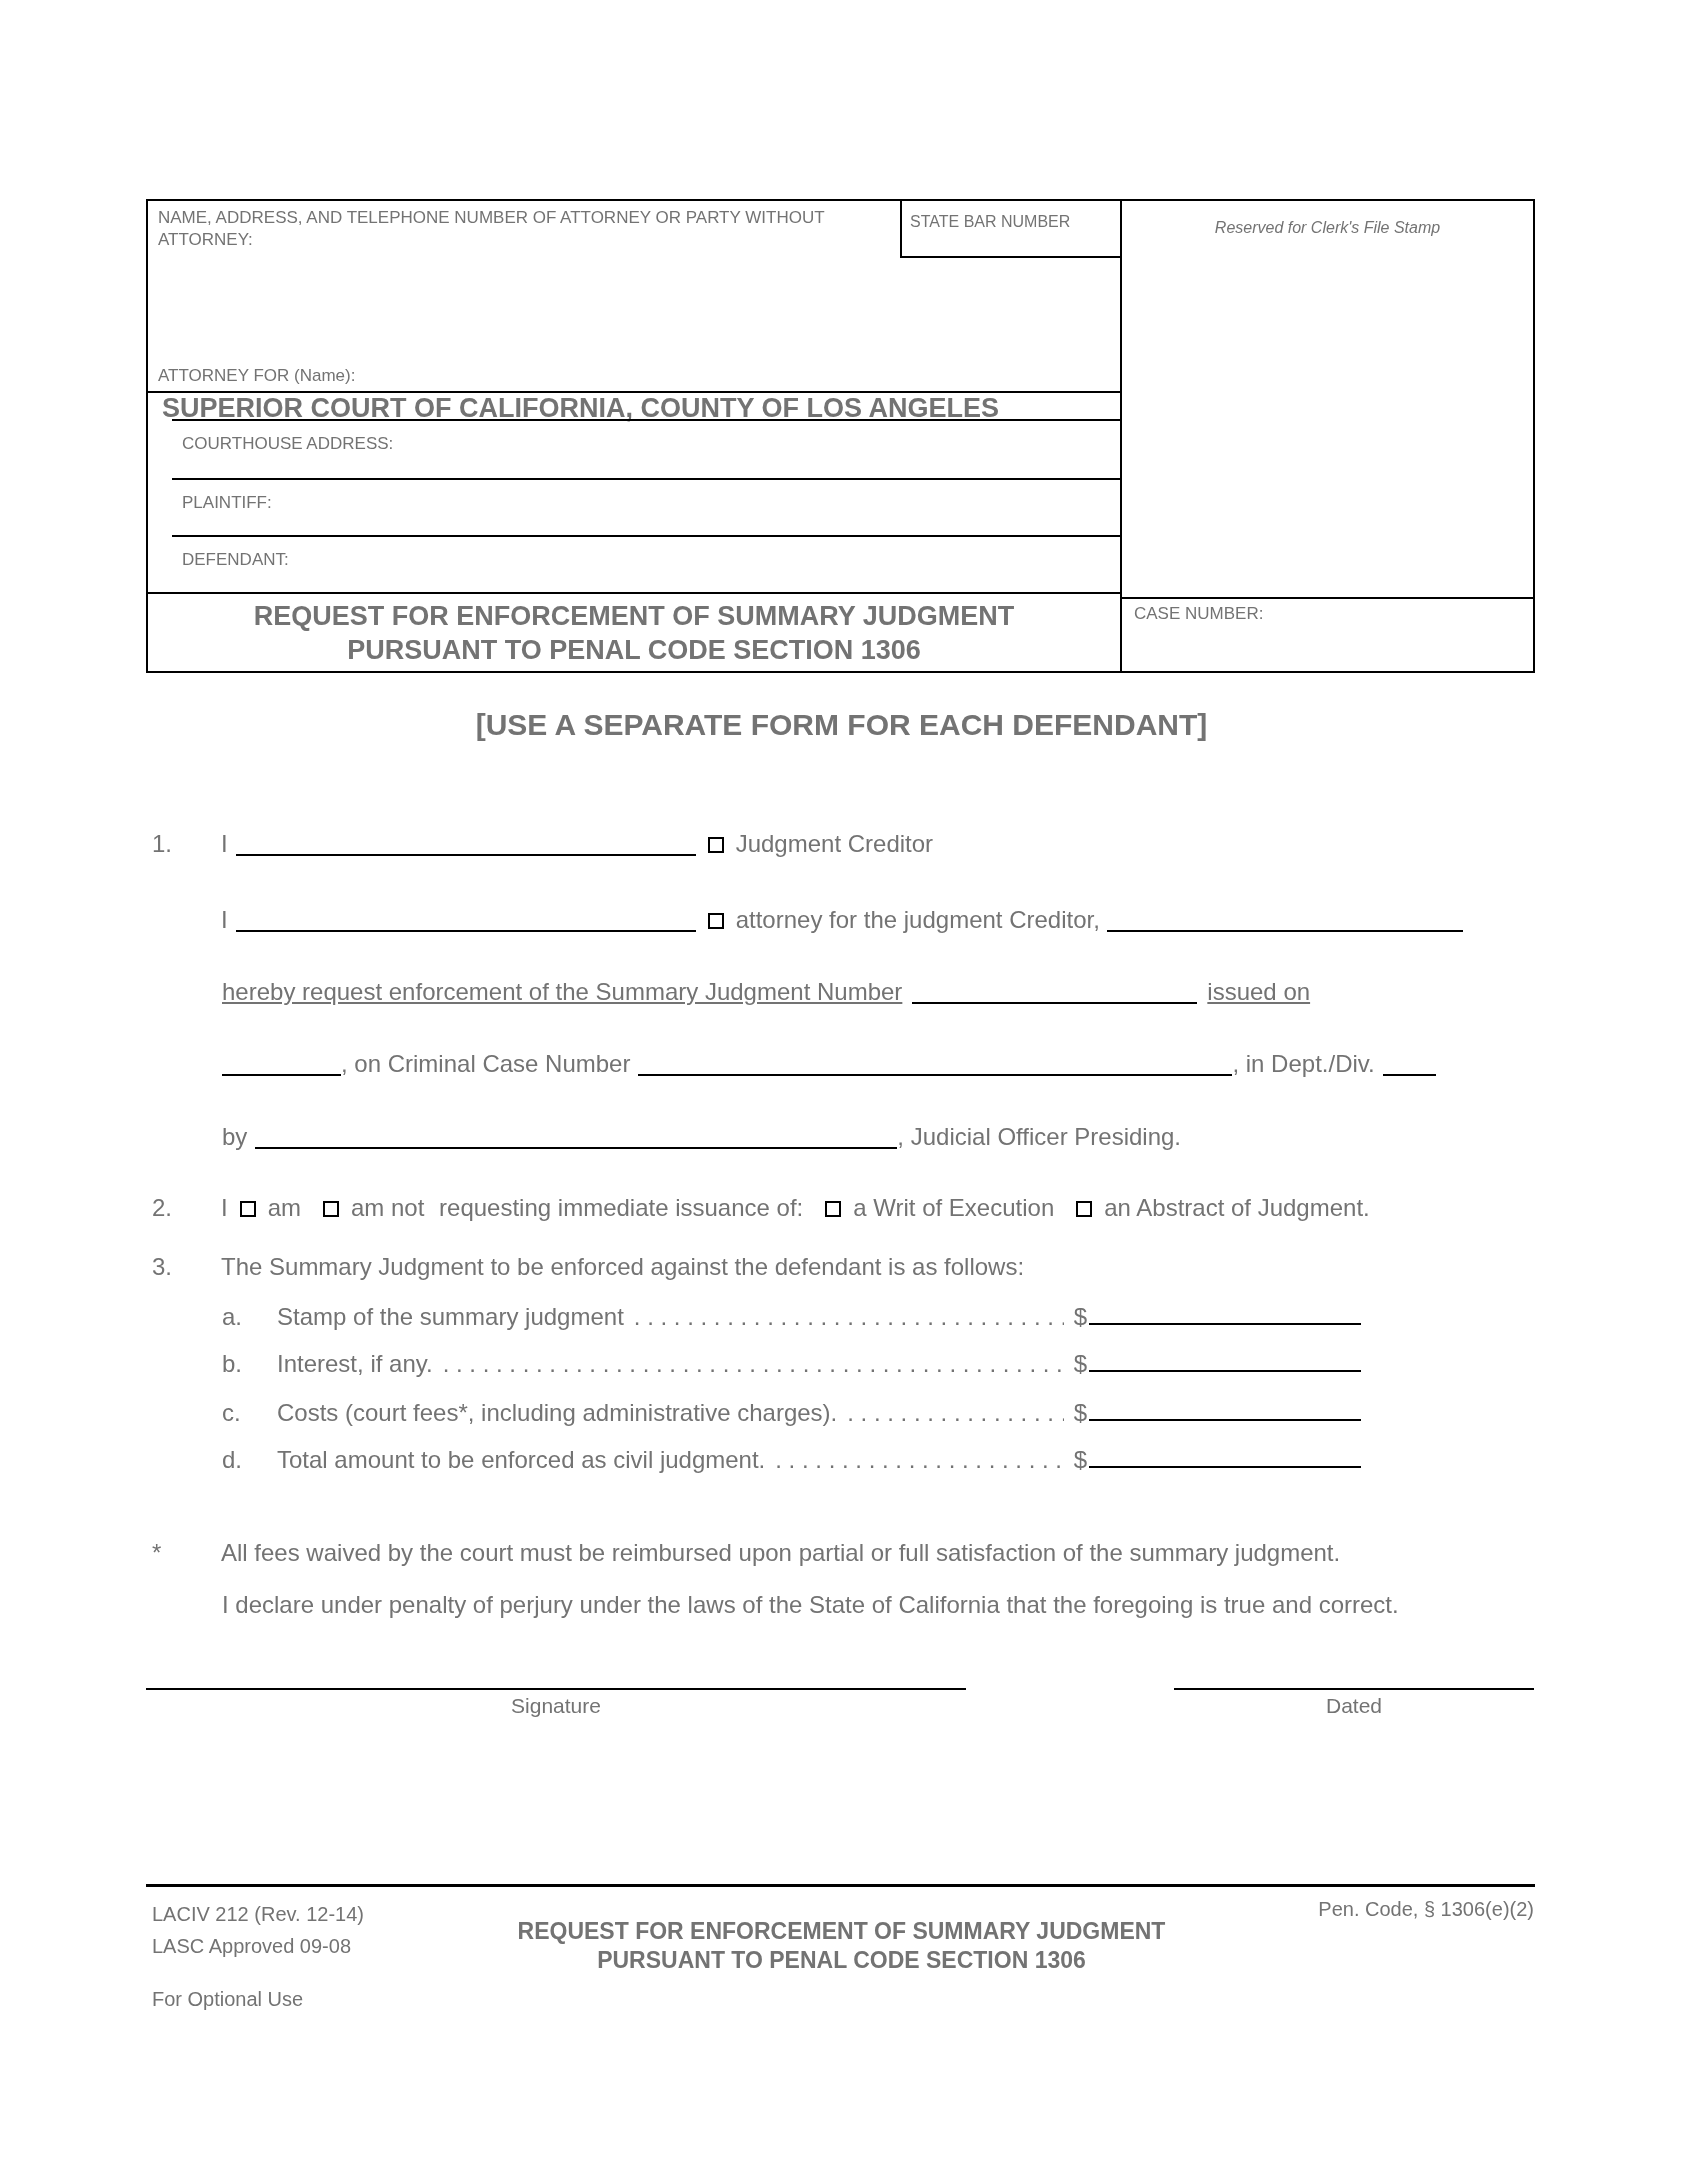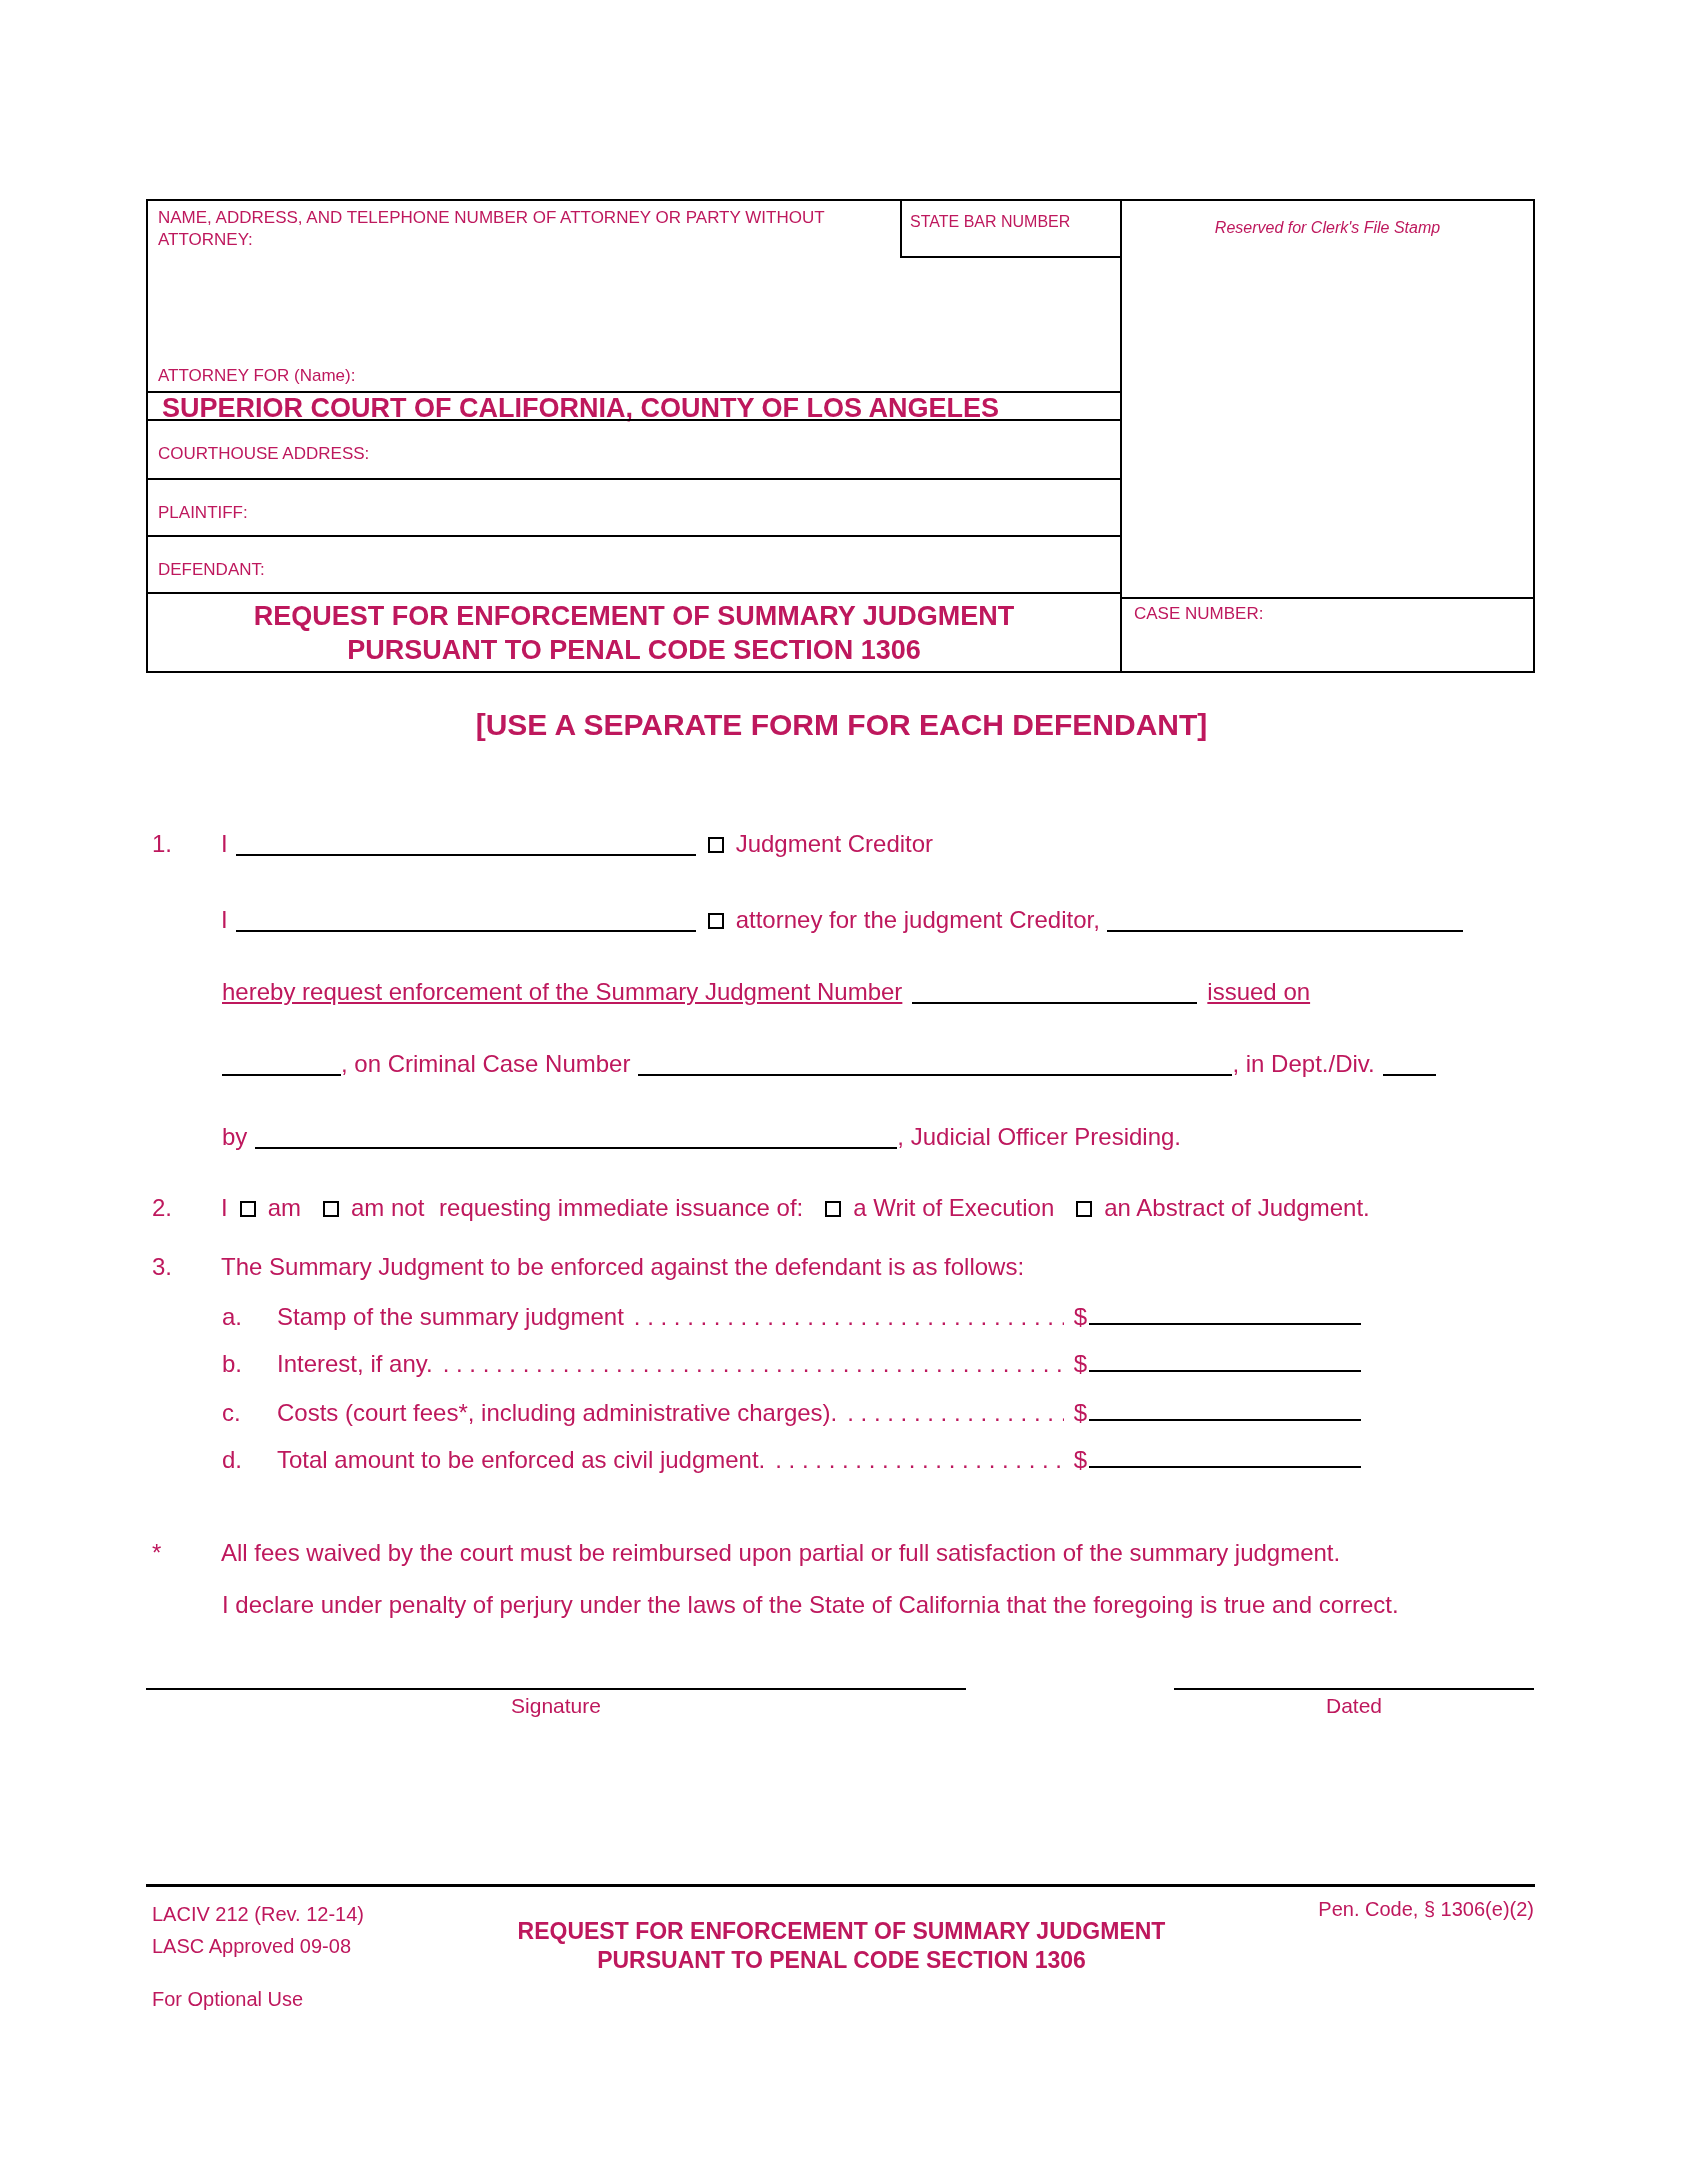--- a/index.html
+++ b/index.html
@@ -2,21 +2,21 @@
 <html><head>
 <meta charset="utf-8">
 <style>
   * { box-sizing: border-box; margin: 0; padding: 0; }
   html, body { background: #ffffff; }
   .page {
     position: relative;
     width: 1683px;
     height: 2178px;
     background: #ffffff;
-    color: #be185d;
+    color: #737373;
     font-family: "Liberation Sans", sans-serif;
     font-size: 24px;
     overflow: hidden;
   }
 
   
   .header-box {
     position: absolute;
     left: 146px; top: 199px;
     width: 1389px; height: 474px;
@@ -34,21 +34,21 @@
     border-left: 2px solid #000; border-bottom: 2px solid #000;
     padding: 12px 8px; font-size: 16px;
   }
   .hb-attorney-for { position: absolute; left: 10px; bottom: 5px; font-size: 17px; }
 
   .hb-court {
     height: 28px; border-top: 2px solid #000;
     font-weight: bold; font-size: 27px; line-height: 30px;
     padding-left: 14px; white-space: nowrap;
   }
-  .hb-row { border-top: 2px solid #000; padding: 23px 10px; font-size: 17px; }
+  .hb-row { border-top: 2px solid #000; padding: 13px 10px; font-size: 17px; margin-left: 24px; }
   .hb-courthouse { height: 59px; }
   .hb-plaintiff { height: 57px; }
   .hb-defendant { height: 57px; }
   .hb-title {
     border-top: 2px solid #000; flex: 1;
     text-align: center; font-weight: bold; font-size: 27px;
     line-height: 34px; padding-top: 5px;
   }
 
   .hb-clerk { height: 396px; text-align: center; font-style: italic; font-size: 16px; padding-top: 18px; }

